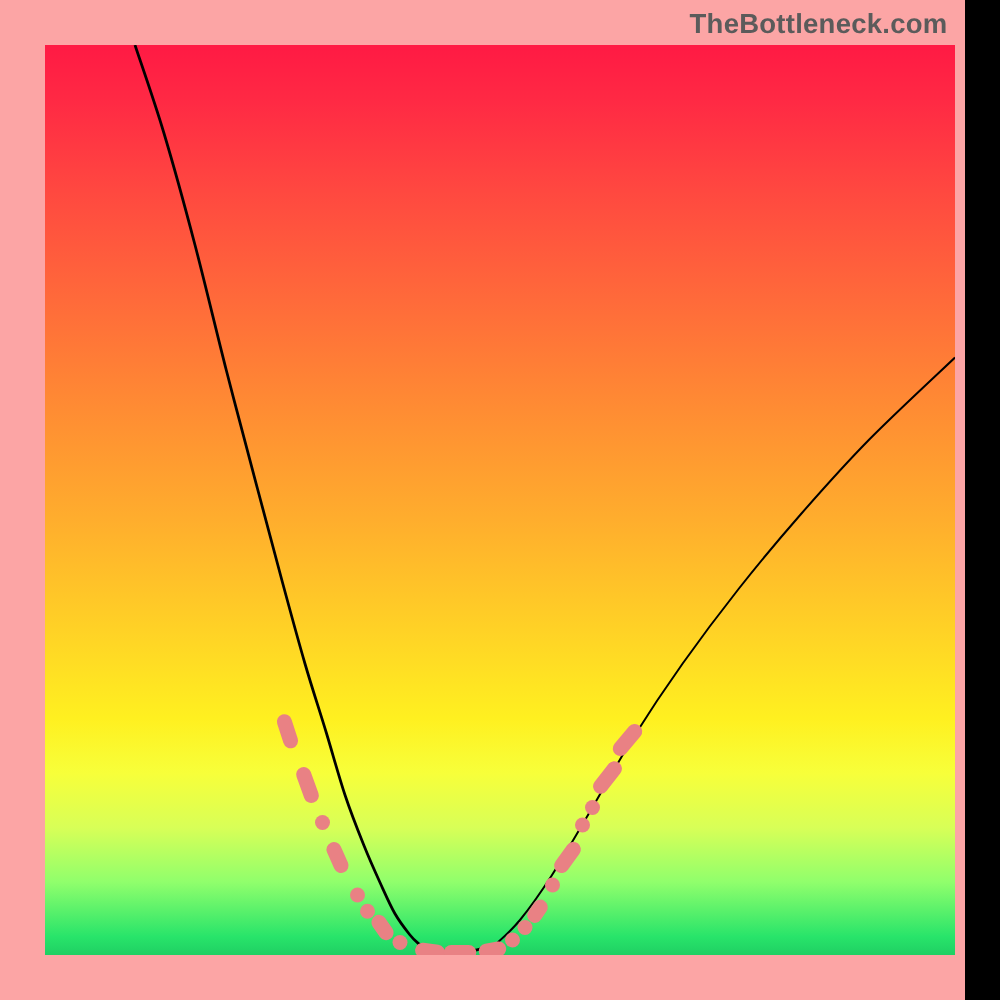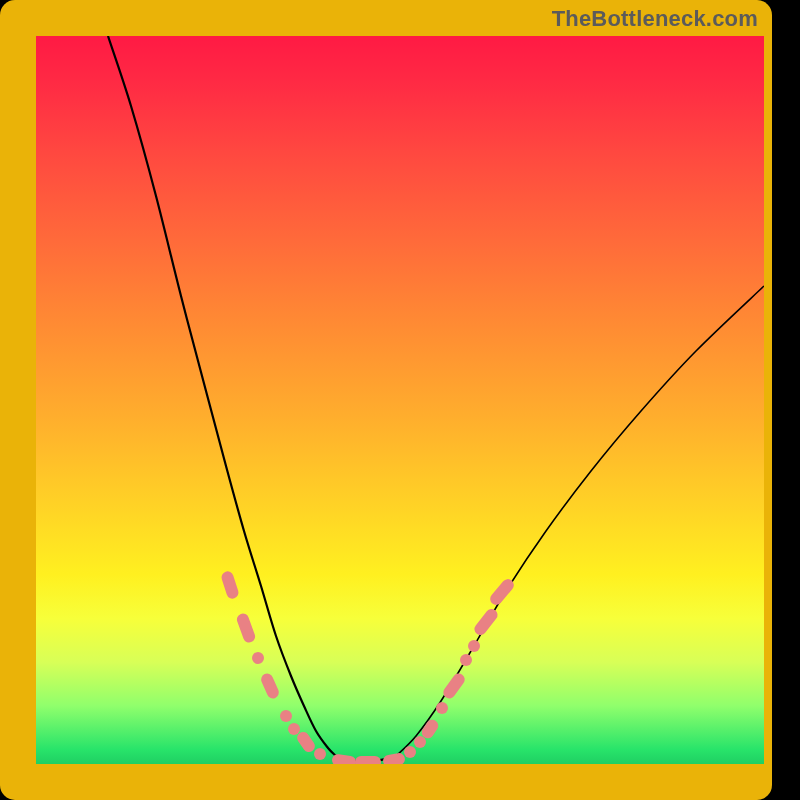--- a/index.html
+++ b/index.html
@@ -7,22 +7,21 @@
     padding: 0;
     width: 800px;
     height: 800px;
     background: #000;
     overflow: hidden;
   }
   .container {
     position: relative;
     width: 772px;
     height: 800px;
-    background: #eab308;
-    border-radius: 15px;
+    background: #fca5a5;
   }
   .watermark {
     position: absolute;
     top: 6px;
     right: 14px;
     font-family: Arial, Helvetica, sans-serif;
     font-size: 22px;
     font-weight: 600;
     color: #5b5b5b;
     z-index: 10;

